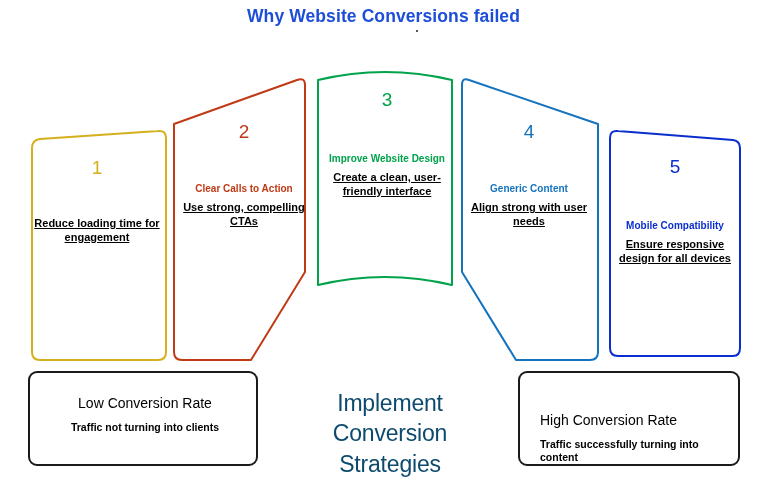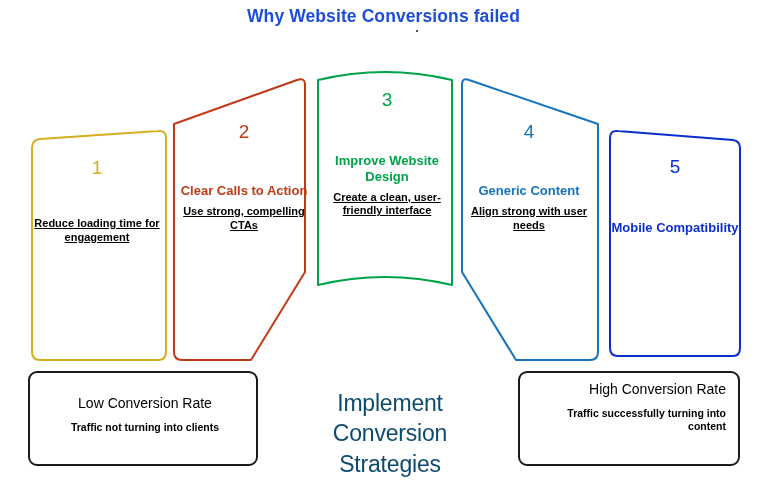--- a/index.html
+++ b/index.html
@@ -62,21 +62,21 @@
     text-align: center;
     pointer-events: none;
   }
   .stage-num {
     font-size: 19px;
     font-weight: normal;
     line-height: 1.1;
     margin-bottom: 2px;
   }
   .stage-head {
-    font-size: 13px;
+    font-size: 10px;
     font-weight: bold;
     line-height: 1.22;
   }
   .stage-desc {
     font-size: 11px;
     font-weight: bold;
     color: #000000;
     line-height: 1.25;
     margin-top: 6px;
     text-decoration: underline;
@@ -126,22 +126,22 @@
     line-height: 1.3;
     margin-top: 9px;
   }
   #outcome-low .outcome-inner {
     position: absolute;
     left: 0; top: 22px; width: 230px;
     text-align: center;
   }
   #outcome-high .outcome-inner {
     position: absolute;
-    left: 20px; top: 8px; width: 186px;
-    text-align: right;
+    left: 20px; top: 39px; width: 186px;
+    text-align: left;
   }
 
   
   #center-caption {
     position: absolute;
     left: 290px;
     top: 368px;
     width: 200px;
     text-align: center;
     font-size: 23px;
@@ -197,20 +197,21 @@
 
   <div class="stage-text" id="stage-text-4">
     <div class="stage-num">4</div>
     <div class="stage-head">Generic Content</div>
     <div class="stage-desc">Align strong with user needs</div>
   </div>
 
   <div class="stage-text" id="stage-text-5">
     <div class="stage-num">5</div>
     <div class="stage-head">Mobile Compatibility</div>
+    <div class="stage-desc">Ensure responsive design for all devices</div>
   </div>
 
   <div class="outcome-box" id="outcome-low">
     <div class="outcome-inner">
       <div class="outcome-title">Low Conversion Rate</div>
       <div class="outcome-sub">Traffic not turning into clients</div>
     </div>
   </div>
 
   <div class="outcome-box" id="outcome-high">

